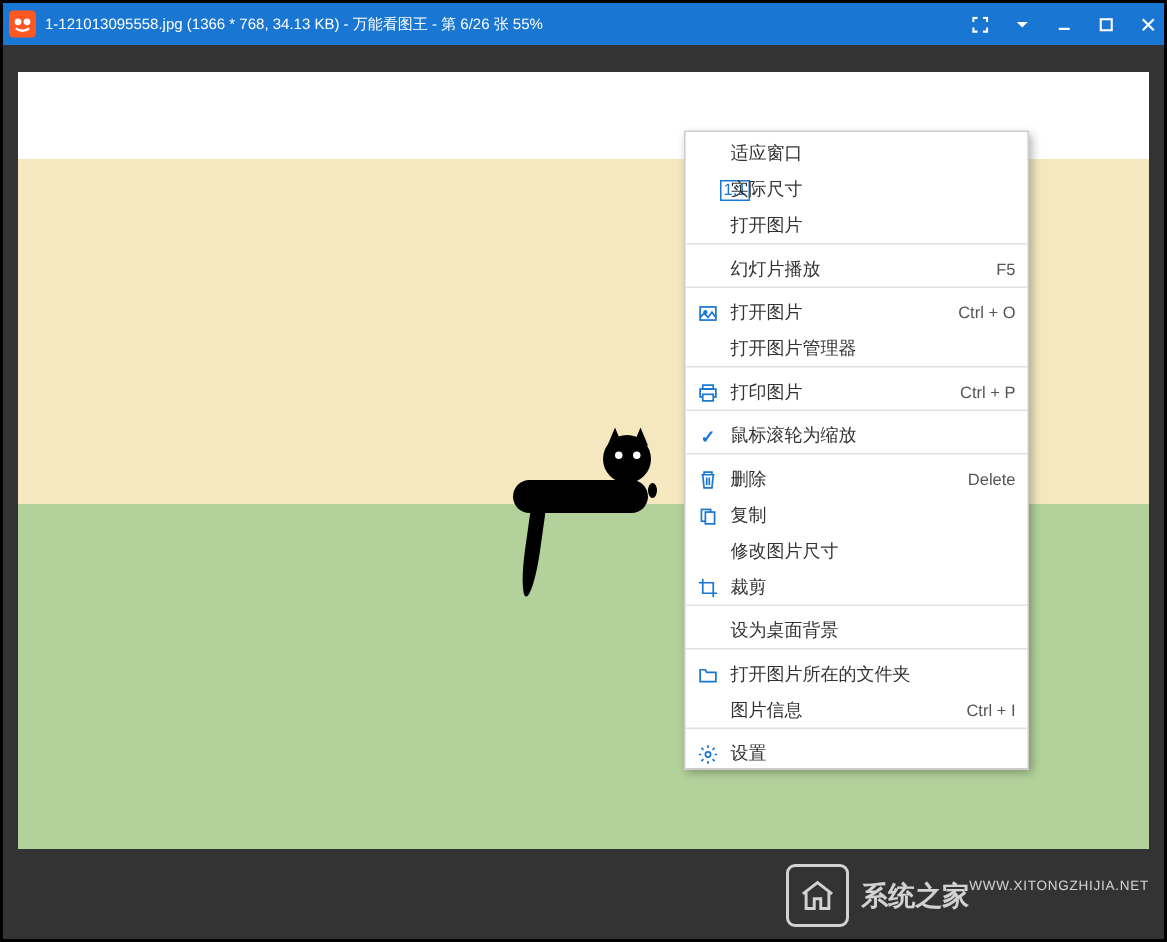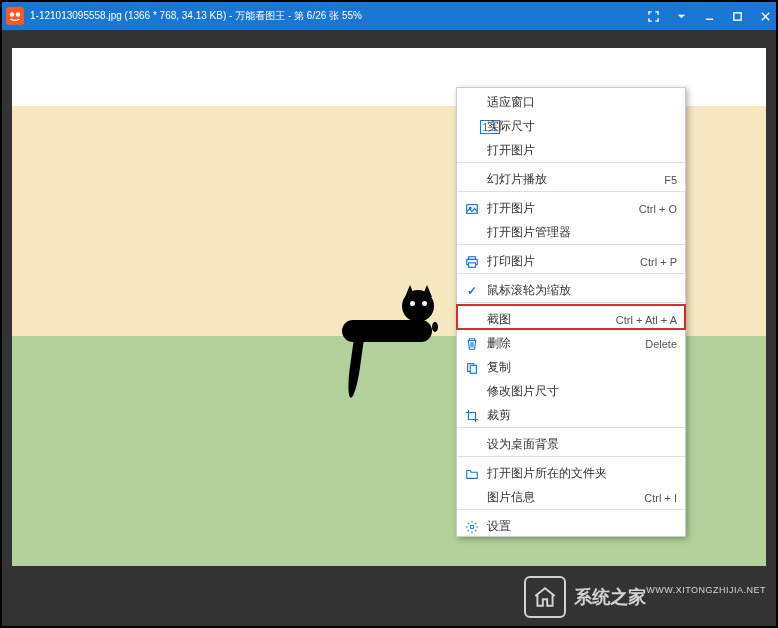--- a/index.html
+++ b/index.html
@@ -268,25 +268,20 @@
         </span>
       <span class="menu-label">打印图片</span>
       <span class="menu-shortcut">Ctrl + P</span>
     </div>
     <div class="menu-sep"></div>
     <div class="menu-item">
       <span class="menu-icon chk">✓</span>
       <span class="menu-label">鼠标滚轮为缩放</span>
     </div>
     <div class="menu-sep"></div>
-    <div class="menu-item highlighted">
-      <span class="menu-icon"></span>
-      <span class="menu-label">截图</span>
-      <span class="menu-shortcut">Ctrl + Atl + A</span>
-    </div>
     <div class="menu-item">
       <span class="menu-icon">
           <svg viewBox="0 0 16 16" fill="none" stroke="#1976d2" stroke-width="1.3">
             <path d="M3 4h10M5 4V2h6v2M4 4l1 10h6l1-10M7 6v6M9 6v6"></path>
           </svg>
         </span>
       <span class="menu-label">删除</span>
       <span class="menu-shortcut">Delete</span>
     </div>
     <div class="menu-item">

